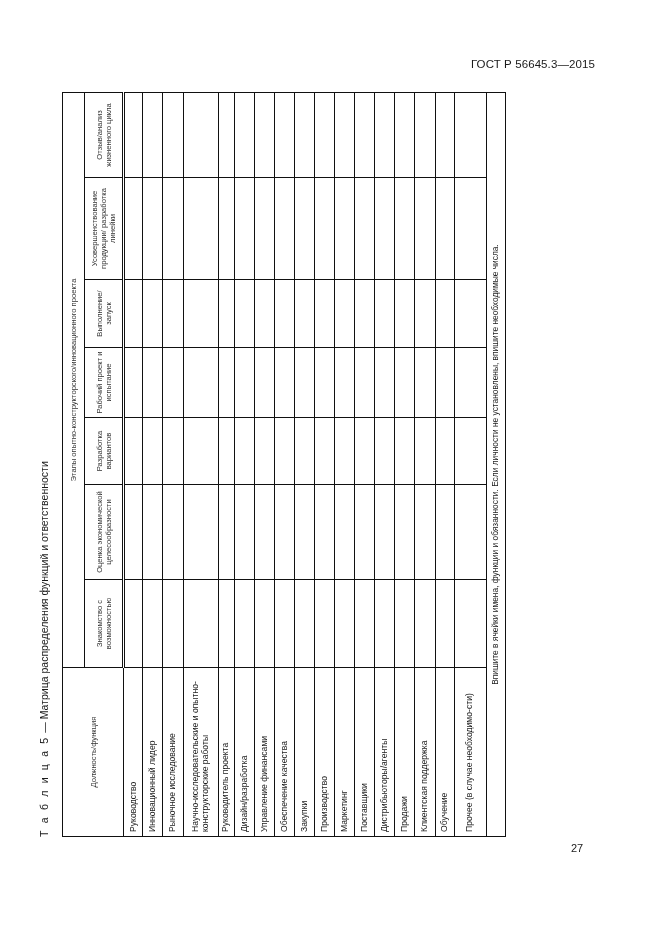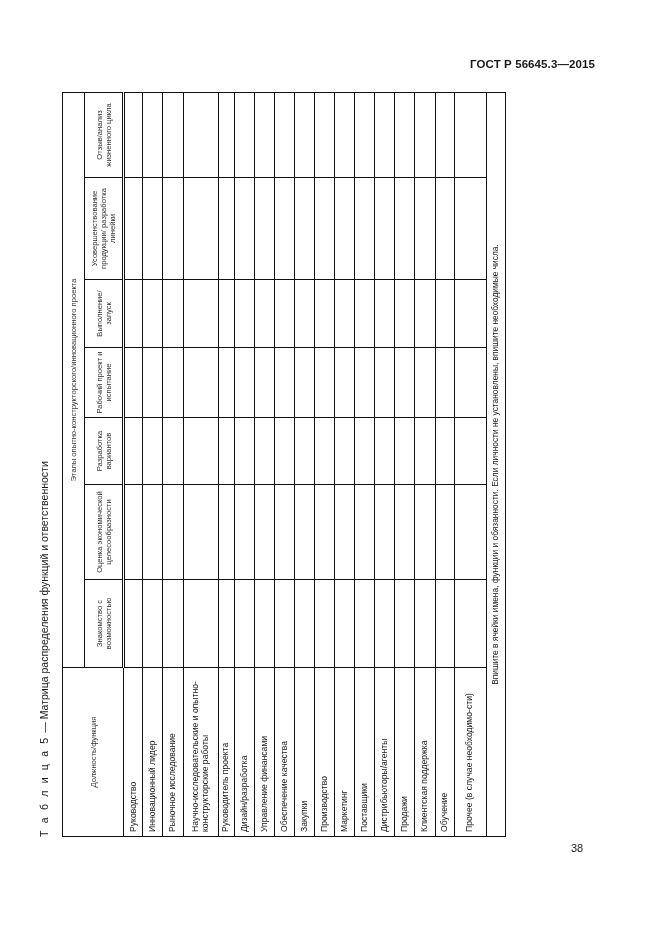--- a/index.html
+++ b/index.html
@@ -1,18 +1,18 @@
 <!DOCTYPE html>
 <html><head>
 <meta charset="utf-8">
 <style>
   html, body { margin:0; padding:0; }
   body { width:661px; height:935px; background:#ffffff; position:relative; overflow:hidden;
          font-family:"Liberation Sans", sans-serif; color:#1a1a1a; }
-  .doc-header { position:absolute; top:58px; right:66px; font-weight:bold; font-size:11.5px; letter-spacing:0.1px;margin-left:40px; }
+  .doc-header { position:absolute; top:58px; right:66px; font-weight:normal; font-size:11.5px; letter-spacing:0.1px;margin-left:40px; }
   .page-number { position:absolute; top:842px; left:571px; font-size:11px; }
   .rotator { position:absolute; left:62px; top:837px; width:744px; height:444px;
              transform-origin:0 0; transform:rotate(-90deg); }
   .title { position:absolute; left:0; top:-24px; font-size:10.5px; white-space:nowrap; }
   .title .spaced { letter-spacing:2.2px; }
   table { border-collapse:collapse; table-layout:fixed; width:744px; height:444px; }
   td, th { border:1px solid #111; padding:0 3px; font-weight:normal; font-size:8.2px; line-height:9.5px; vertical-align:middle; }
   th { text-align:center; color:#333; font-size:7.6px; line-height:9px; }
   .row-label { text-align:left; font-size:8.6px; line-height:9.5px; padding-left:4px; }
   tr.subhead th { border-bottom:3px double #111; }
@@ -227,13 +227,13 @@
         </tr>
       </tbody>
     <tbody>
         <tr style="height:19px">
       <td colspan="8" class="note">Впишите в ячейки имена, функции и обязанности. Если личности не установлены, впишите необходимые числа.</td>
     </tr>
   </tbody>
     </table>
 </div>
 
-<div class="page-number">38</div>
+<div class="page-number">27</div>
 
 </body></html>

